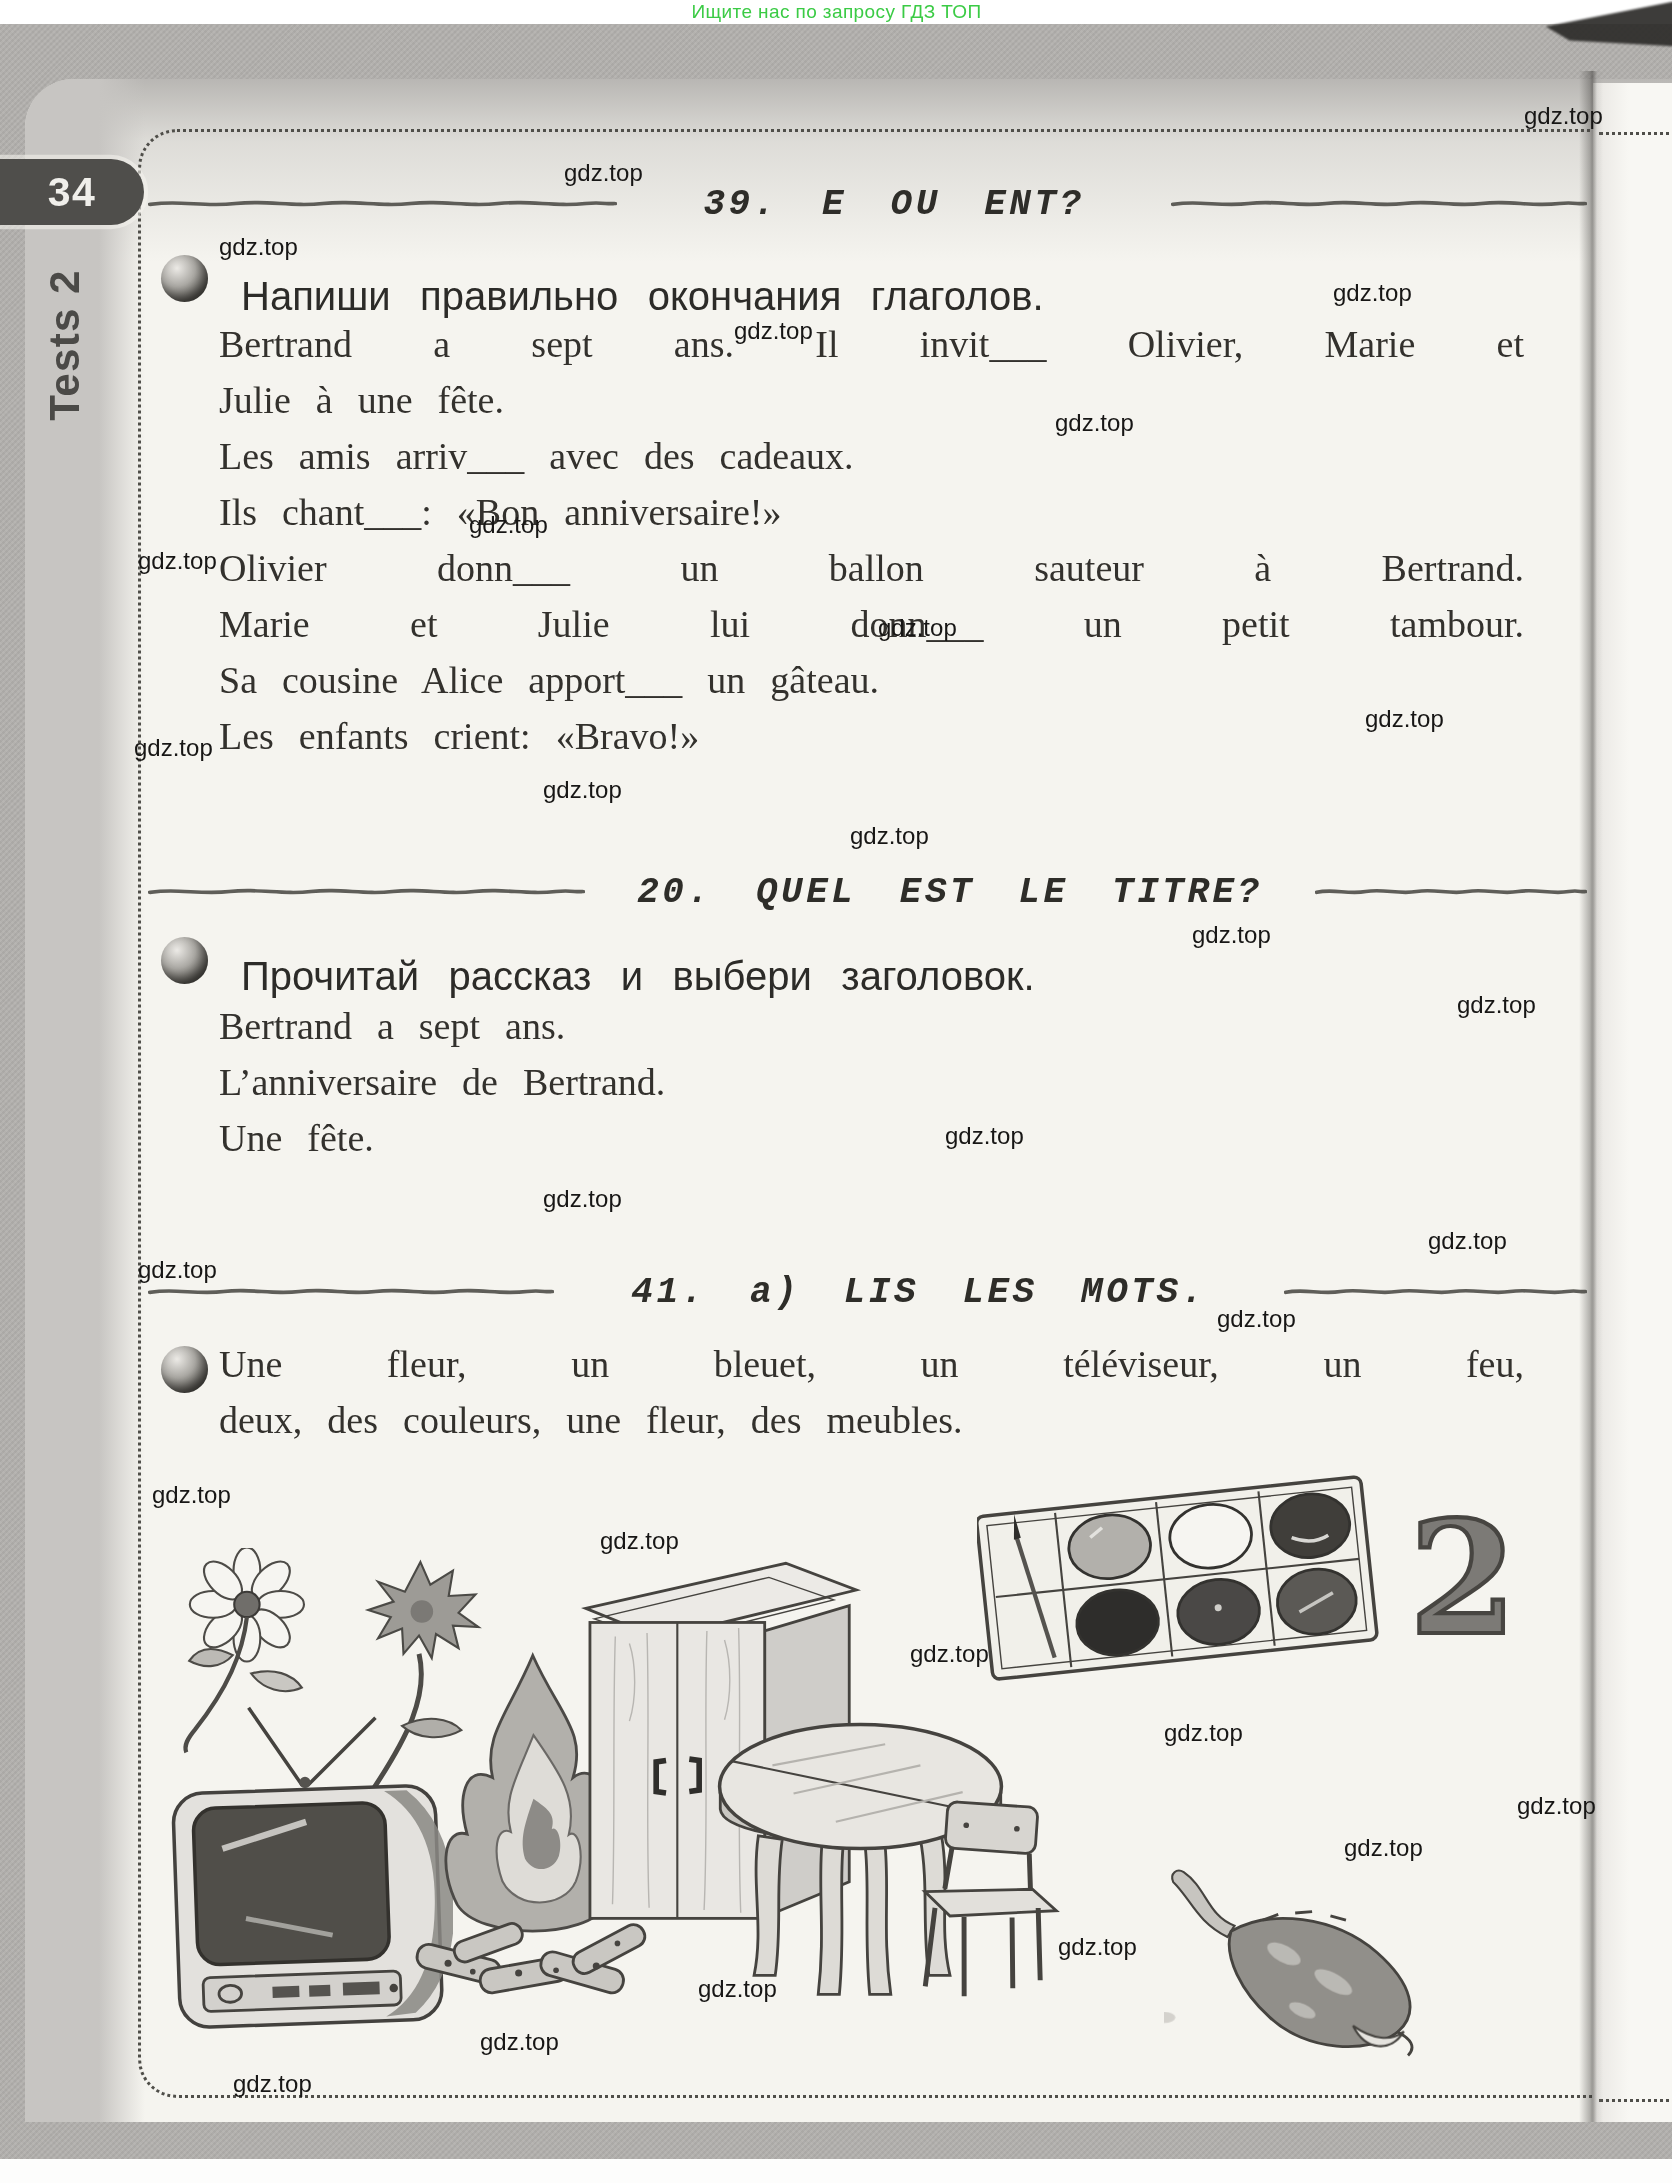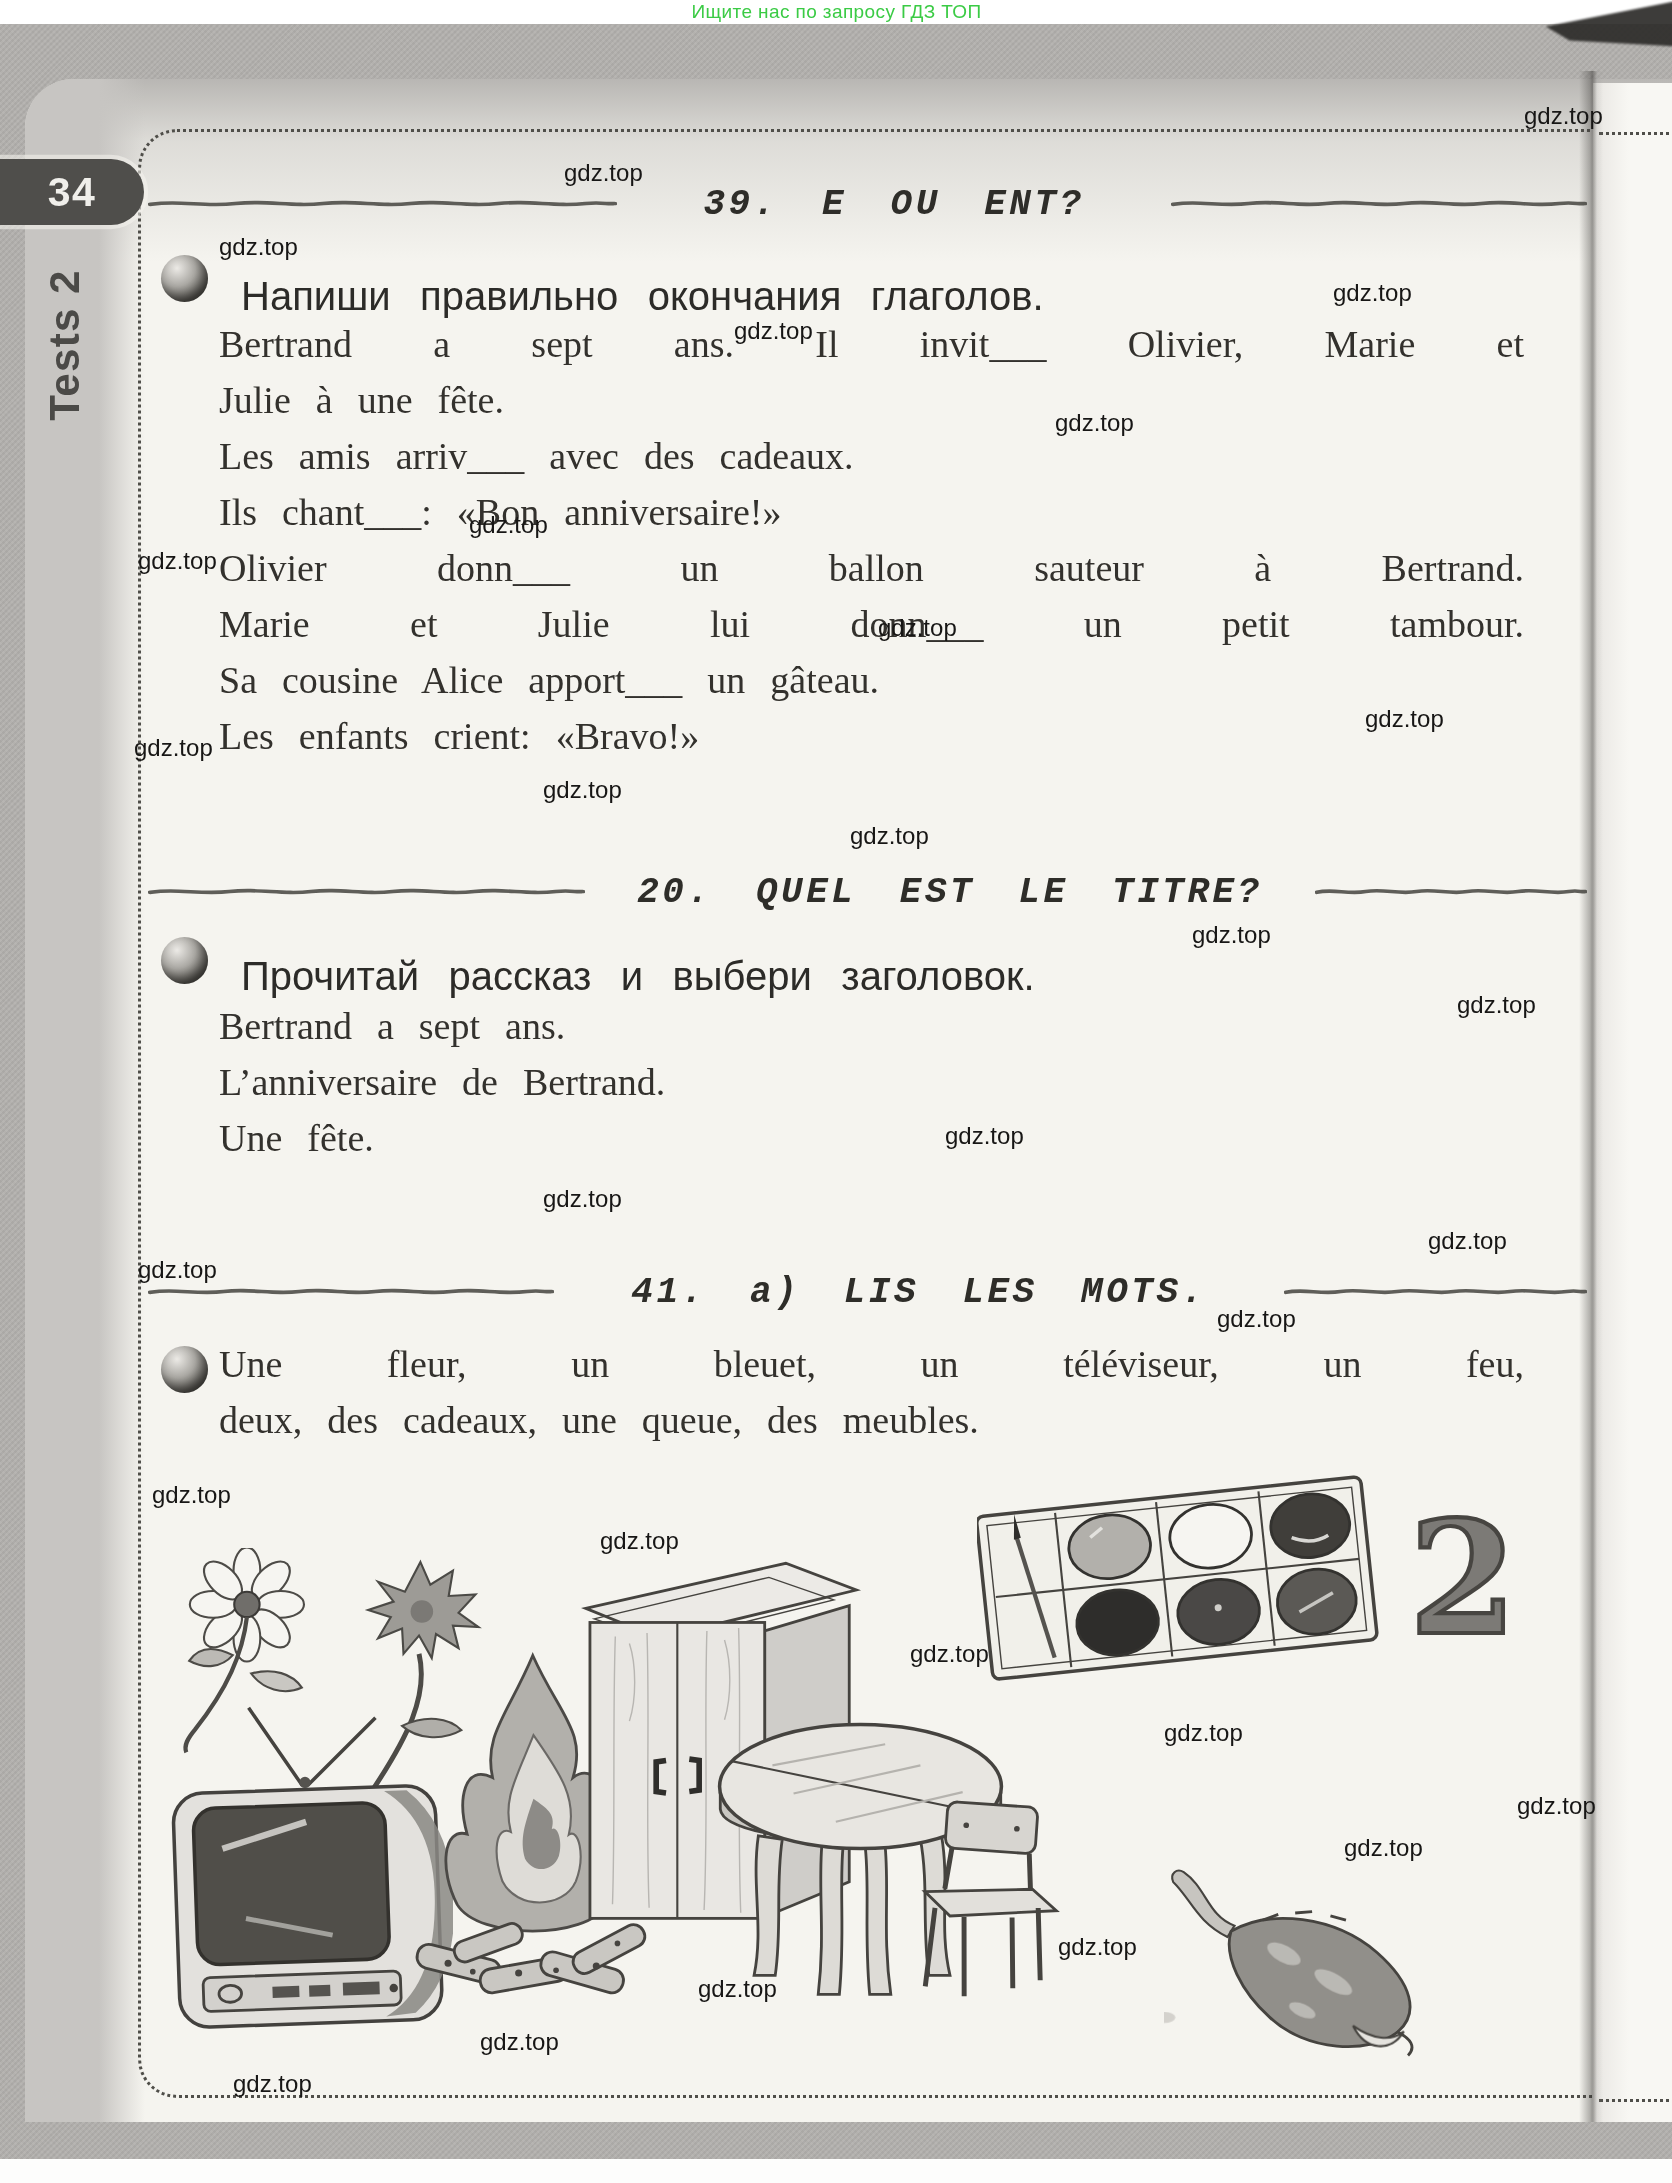--- a/index.html
+++ b/index.html
@@ -151,21 +151,21 @@
       </svg>
     <div class="title-text">41. a) LIS LES MOTS.</div>
     <svg class="squig" style="width:303px" viewBox="0 0 300 16" preserveAspectRatio="none">
         <use href="#sqp"></use>
       </svg>
   </div>
 
   <div class="marble" style="left:161px;top:1346px"></div>
   <div class="serif-block" style="top:1336px">
     <div class="line justify">Une fleur, un bleuet, un téléviseur, un feu,</div>
-    <div class="line">deux, des cadeaux, une queue, des meubles.</div>
+    <div class="line">deux, des couleurs, une fleur, des meubles.</div>
   </div>
 
   <svg class="illus" style="left:168px;top:1548px" width="155" height="215" viewBox="0 0 220 305">
     <g stroke="#4d4b47" stroke-width="3" fill="#f6f5f1">
       <ellipse cx="112" cy="32" rx="19" ry="33"></ellipse>
       <ellipse cx="112" cy="32" rx="19" ry="33" transform="rotate(45 112 80)"></ellipse>
       <ellipse cx="112" cy="32" rx="19" ry="33" transform="rotate(90 112 80)"></ellipse>
       <ellipse cx="112" cy="32" rx="19" ry="33" transform="rotate(135 112 80)"></ellipse>
       <ellipse cx="112" cy="32" rx="19" ry="33" transform="rotate(180 112 80)"></ellipse>
       <ellipse cx="112" cy="32" rx="19" ry="33" transform="rotate(225 112 80)"></ellipse>

